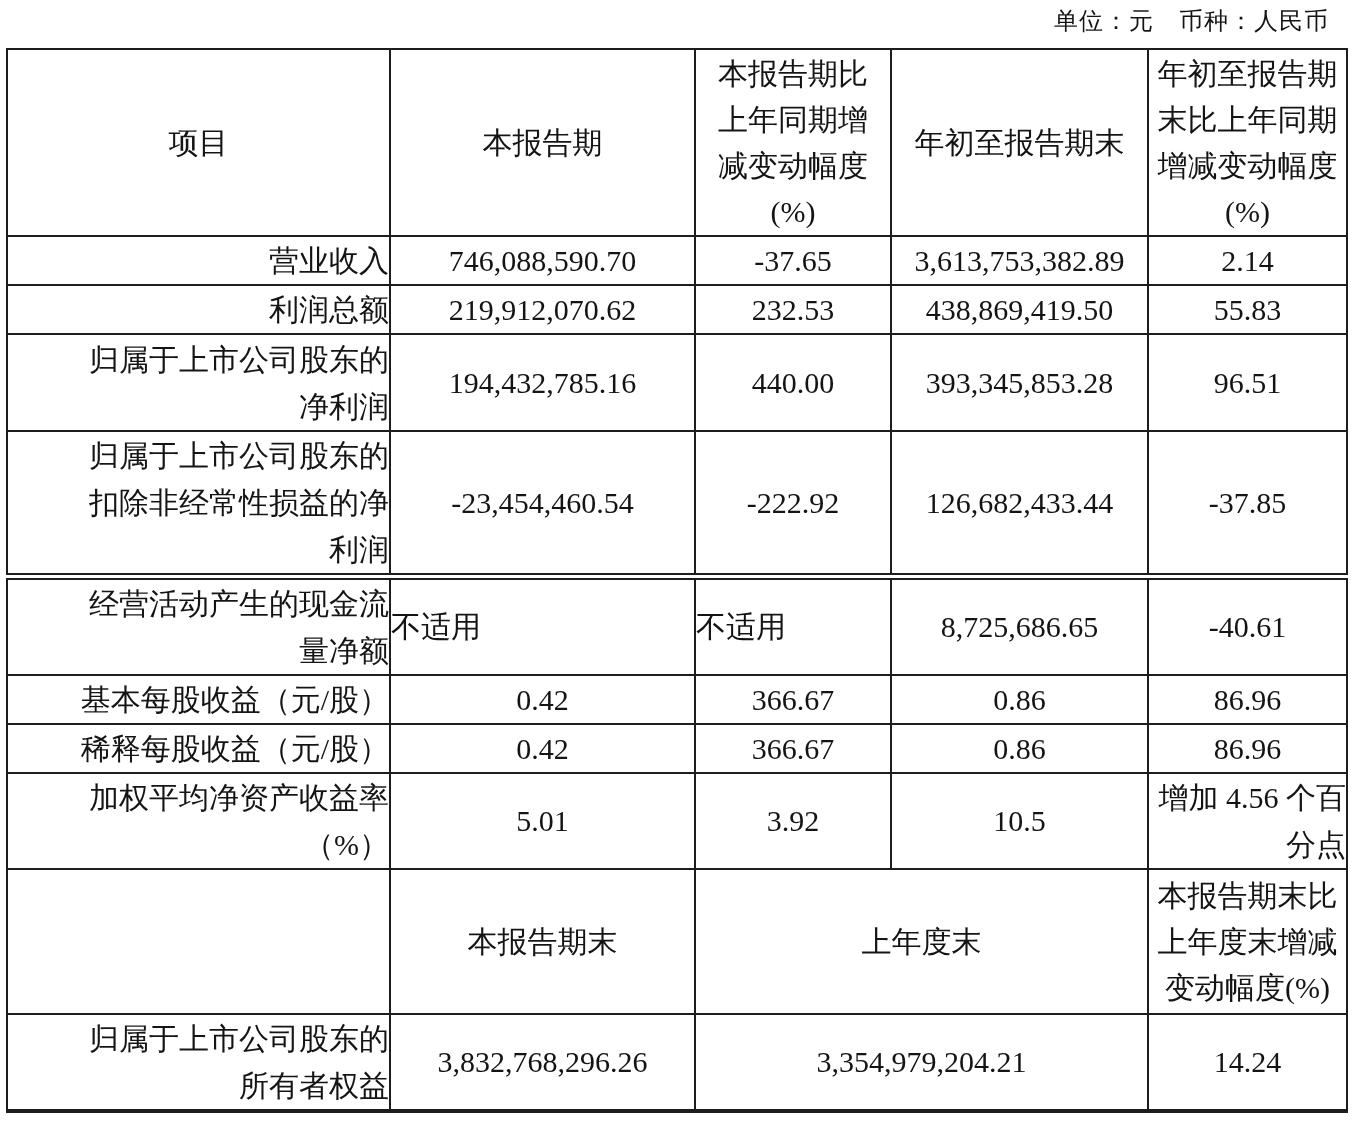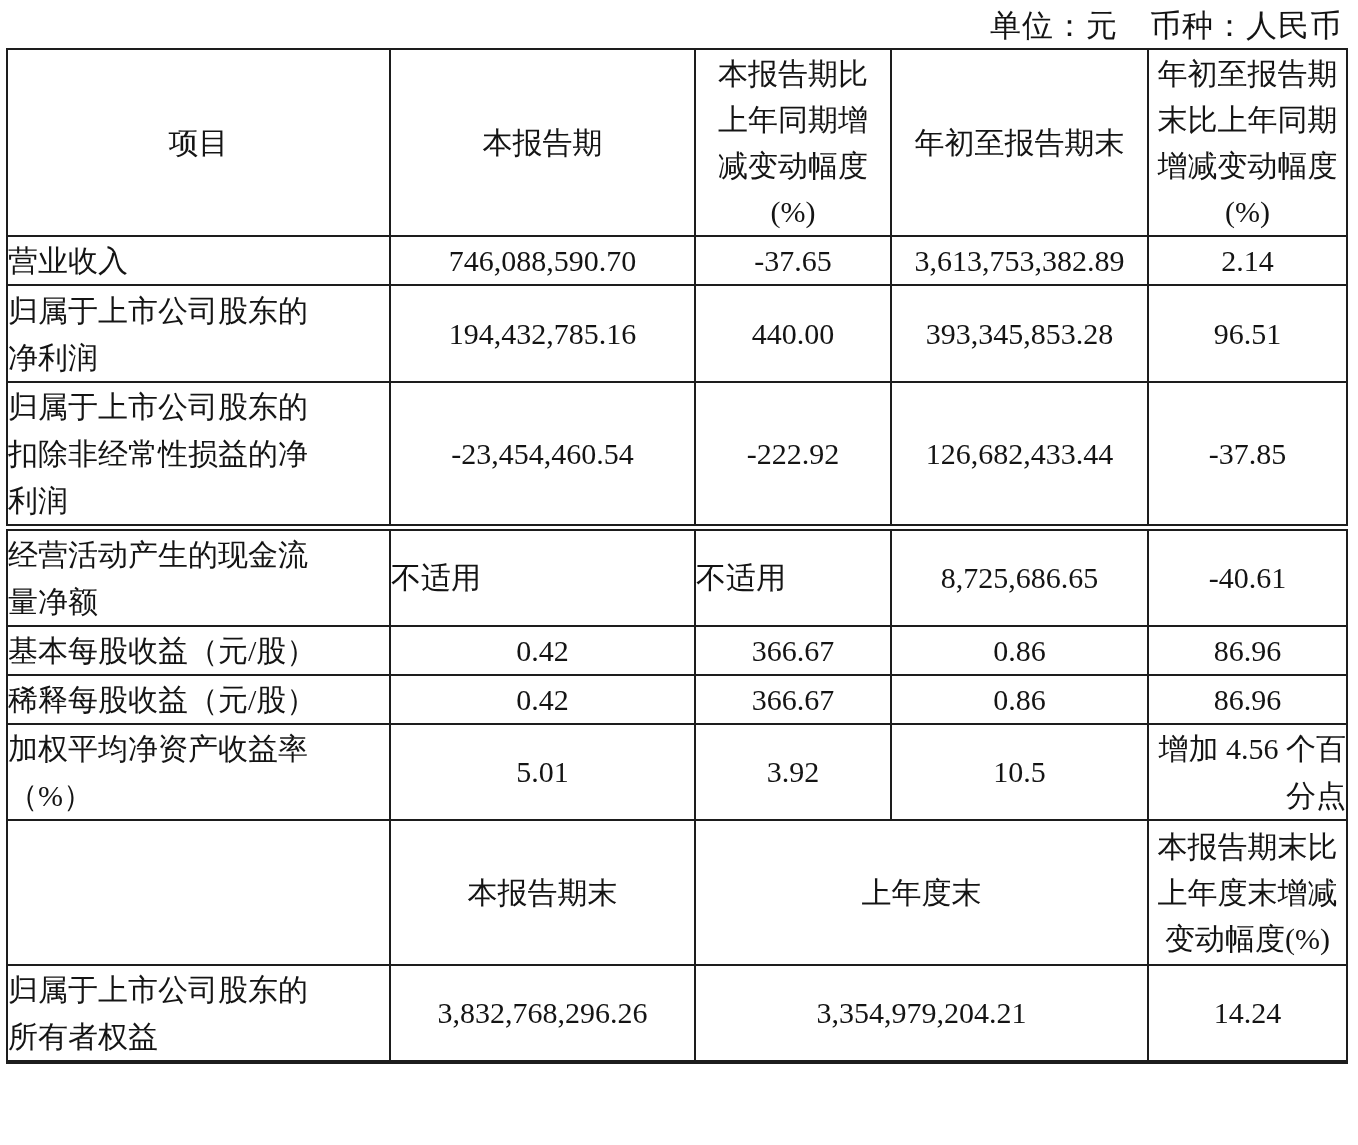--- a/index.html
+++ b/index.html
@@ -5,22 +5,22 @@
   html,body { margin:0; padding:0; background:#ffffff; }
   body {
     position:relative;
     width:1358px; height:1145px;
     font-family:"Liberation Serif","DejaVu Serif",serif;
     color:#141414;
     overflow:hidden;
   }
   .unit-line {
     position:absolute;
-    top:5px; right:16px;
-    font-size:31px;
+    top:5px; right:29px;
+    font-size:24px;
     letter-spacing:1px;
     white-space:pre;
   }
   table.fin {
     position:absolute;
     left:6px; top:48px;
     width:1340px;
     border-collapse:collapse;
     table-layout:fixed;
   }
@@ -31,21 +31,21 @@
     padding:0;
     vertical-align:middle;
     overflow:hidden;
   }
   table.fin th {
     text-align:center;
     white-space:pre-line;
     line-height:46px;
   }
   td.label {
-    text-align:left;
+    text-align:right;
     padding-left:13px;
     padding-right:4px;
     white-space:pre-line;
     line-height:47px;
   }
   td.num {
     text-align:center;
     padding-right:12px;
     line-height:44px;
   }
@@ -96,20 +96,27 @@
   </tr>
 
   <tr class="h49">
     <td class="label">营业收入</td>
     <td class="num">746,088,590.70</td>
     <td class="num">-37.65</td>
     <td class="num">3,613,753,382.89</td>
     <td class="num">2.14</td>
   </tr>
 
+  <tr class="h49">
+    <td class="label">利润总额</td>
+    <td class="num">219,912,070.62</td>
+    <td class="num">232.53</td>
+    <td class="num">438,869,419.50</td>
+    <td class="num">55.83</td>
+  </tr>
 
   <tr class="h97">
     <td class="label">归属于上市公司股东的
 净利润</td>
     <td class="num">194,432,785.16</td>
     <td class="num">440.00</td>
     <td class="num">393,345,853.28</td>
     <td class="num">96.51</td>
   </tr>
 

